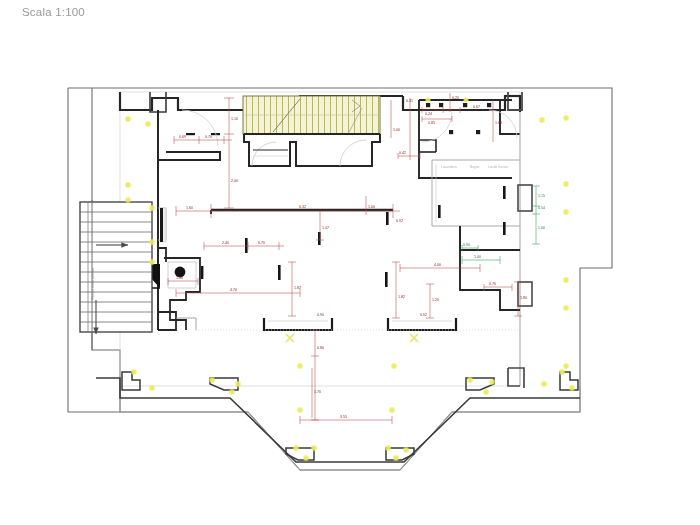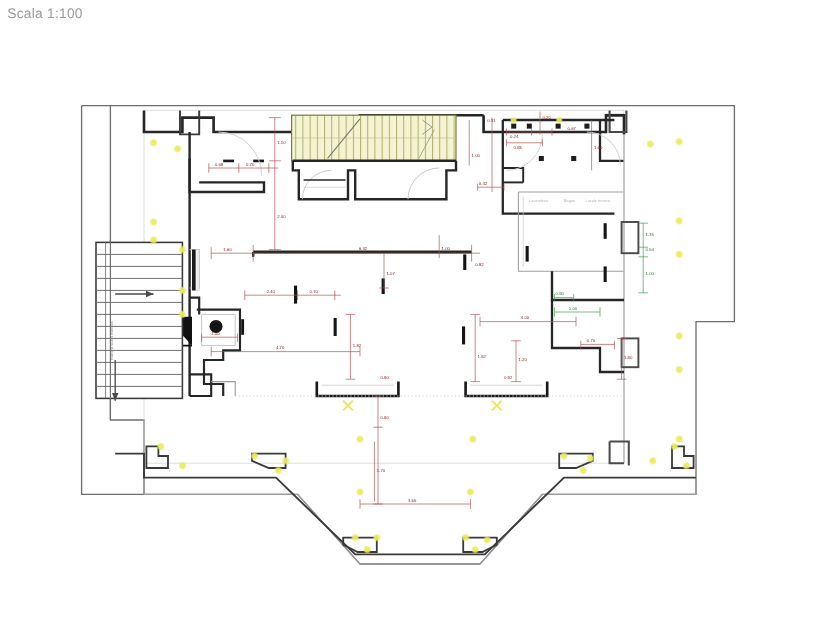--- a/index.html
+++ b/index.html
@@ -10,21 +10,21 @@
     font-family: "Liberation Sans", sans-serif;
     overflow: hidden;
   }
   #app {
     position: relative;
     width: 700px; height: 525px;
     background: #ffffff;
   }
   #scale-label {
     position: absolute;
-    left: 6px; top: 6px;
+    left: 22px; top: 6px;
     font-size: 11.5px;
     color: #9a9a9a;
     letter-spacing: 0.2px;
     user-select: none;
   }
   #plan-svg {
     position: absolute;
     left: 0; top: 0;
     width: 700px; height: 525px;
     display: block;

